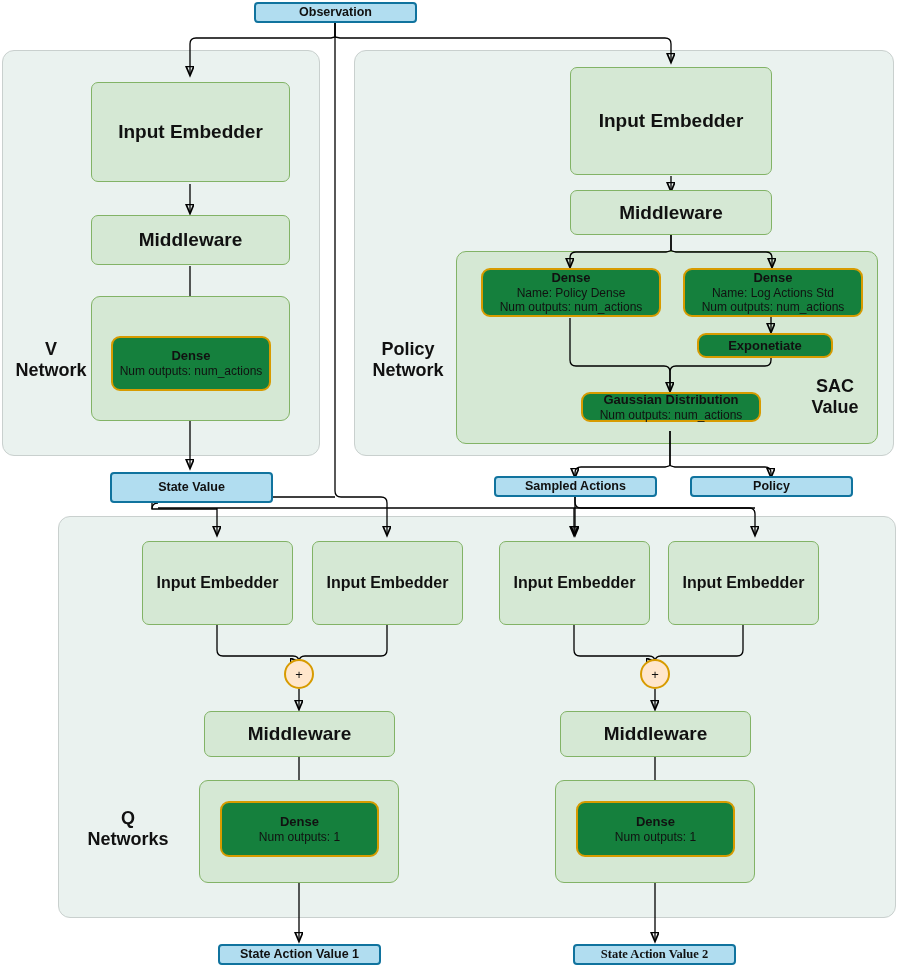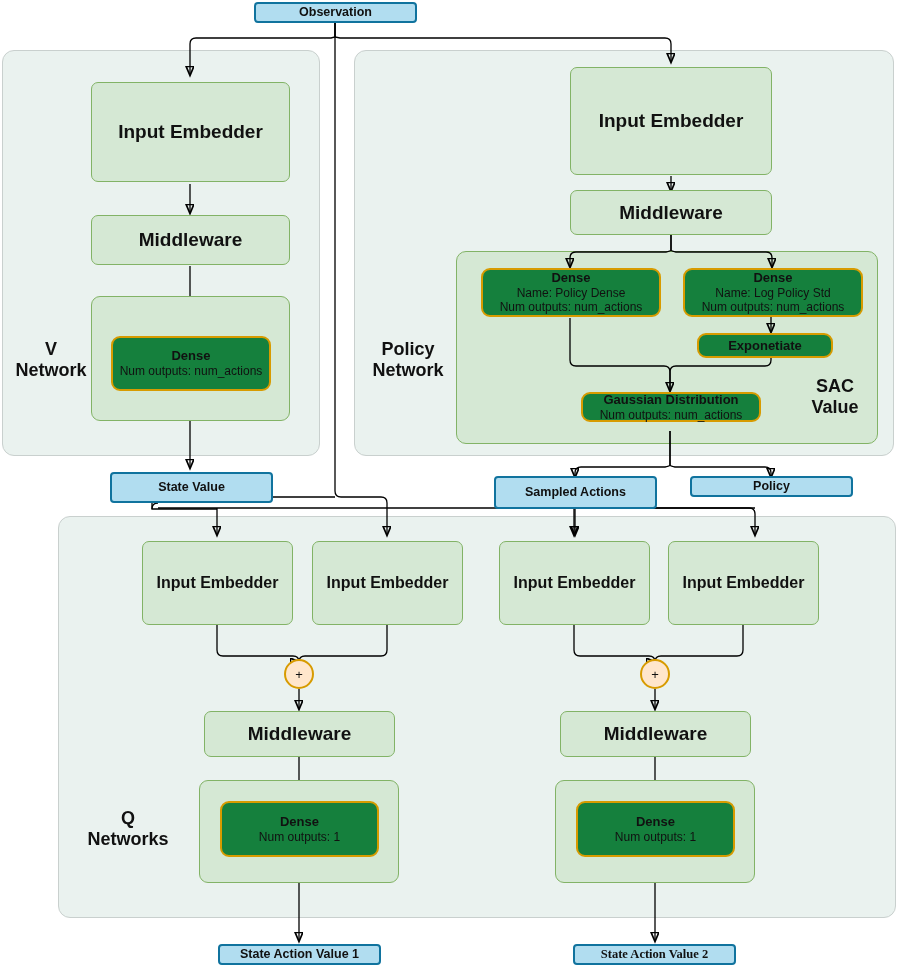--- a/index.html
+++ b/index.html
@@ -95,21 +95,21 @@
     <path d="M743,625 L743,650 Q743,656 737,656 L661,656 Q655,656 655,662 L655,662"></path>
     <line x1="655" y1="689" x2="655" y2="709" marker-end="url(#ah)"></line>
     <line x1="655" y1="757" x2="655" y2="800" marker-end="url(#ah)"></line>
     <line x1="655" y1="857" x2="655" y2="941" marker-end="url(#ah)"></line>
   </svg>
 
   <div class="node blue t-io" style="left:254px;top:2px;width:163px;height:21px;">Observation</div>
 
   <div class="node blue t-io" style="left:110px;top:472px;width:163px;height:31px;">State Value</div>
 
-  <div class="node blue t-io" style="left:494px;top:476px;width:163px;height:33px;">Sampled Actions</div>
+  <div class="node blue t-io" style="left:494px;top:476px;width:163px;height:21px;">Sampled Actions</div>
 
   <div class="node blue t-io" style="left:690px;top:476px;width:163px;height:21px;">Policy</div>
 
   <div class="node blue t-io" style="left:218px;top:944px;width:163px;height:21px;">State Action Value 1</div>
 
   <div class="node blue t-io" style="left:573px;top:944px;width:163px;height:21px;font-family:Liberation Serif, serif;">State Action Value 2</div>
 
   <div class="node green t-big" style="left:91px;top:82px;width:199px;height:100px;">Input Embedder</div>
 
   <div class="node green t-big" style="left:91px;top:215px;width:199px;height:50px;">Middleware</div>
@@ -129,21 +129,21 @@
   <div class="node green t-big" style="left:570px;top:190px;width:202px;height:45px;">Middleware</div>
 
   <div class="node orange" style="left:481px;top:268px;width:180px;height:49px;">
     <div class="t-mid">Dense</div>
     <div class="t-sm">Name: Policy Dense</div>
     <div class="t-sm">Num outputs: num_actions</div>
   </div>
 
   <div class="node orange" style="left:683px;top:268px;width:180px;height:49px;">
     <div class="t-mid">Dense</div>
-    <div class="t-sm">Name: Log Policy Std</div>
+    <div class="t-sm">Name: Log Actions Std</div>
     <div class="t-sm">Num outputs: num_actions</div>
   </div>
 
   <div class="node orange t-mid" style="left:697px;top:333px;width:136px;height:25px;">Exponetiate</div>
 
   <div class="node orange" style="left:581px;top:392px;width:180px;height:30px;">
     <div class="t-mid">Gaussian Distribution</div>
     <div class="t-sm">Num outputs: num_actions</div>
   </div>
 

